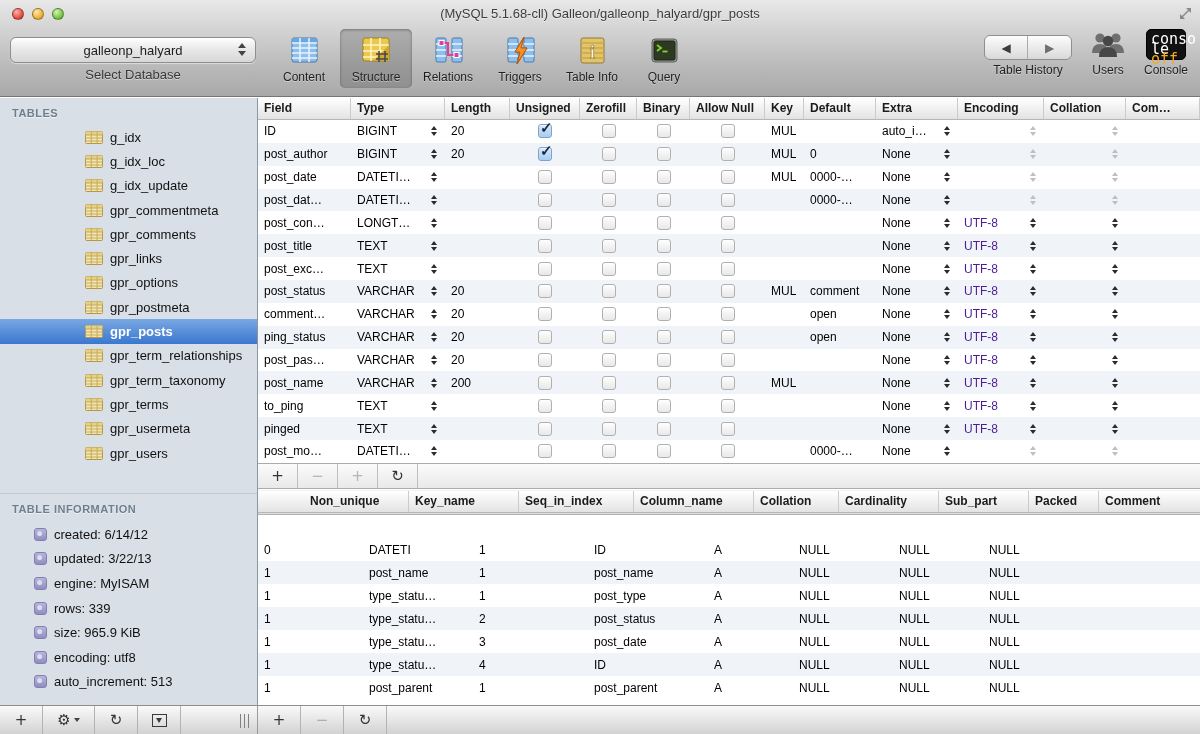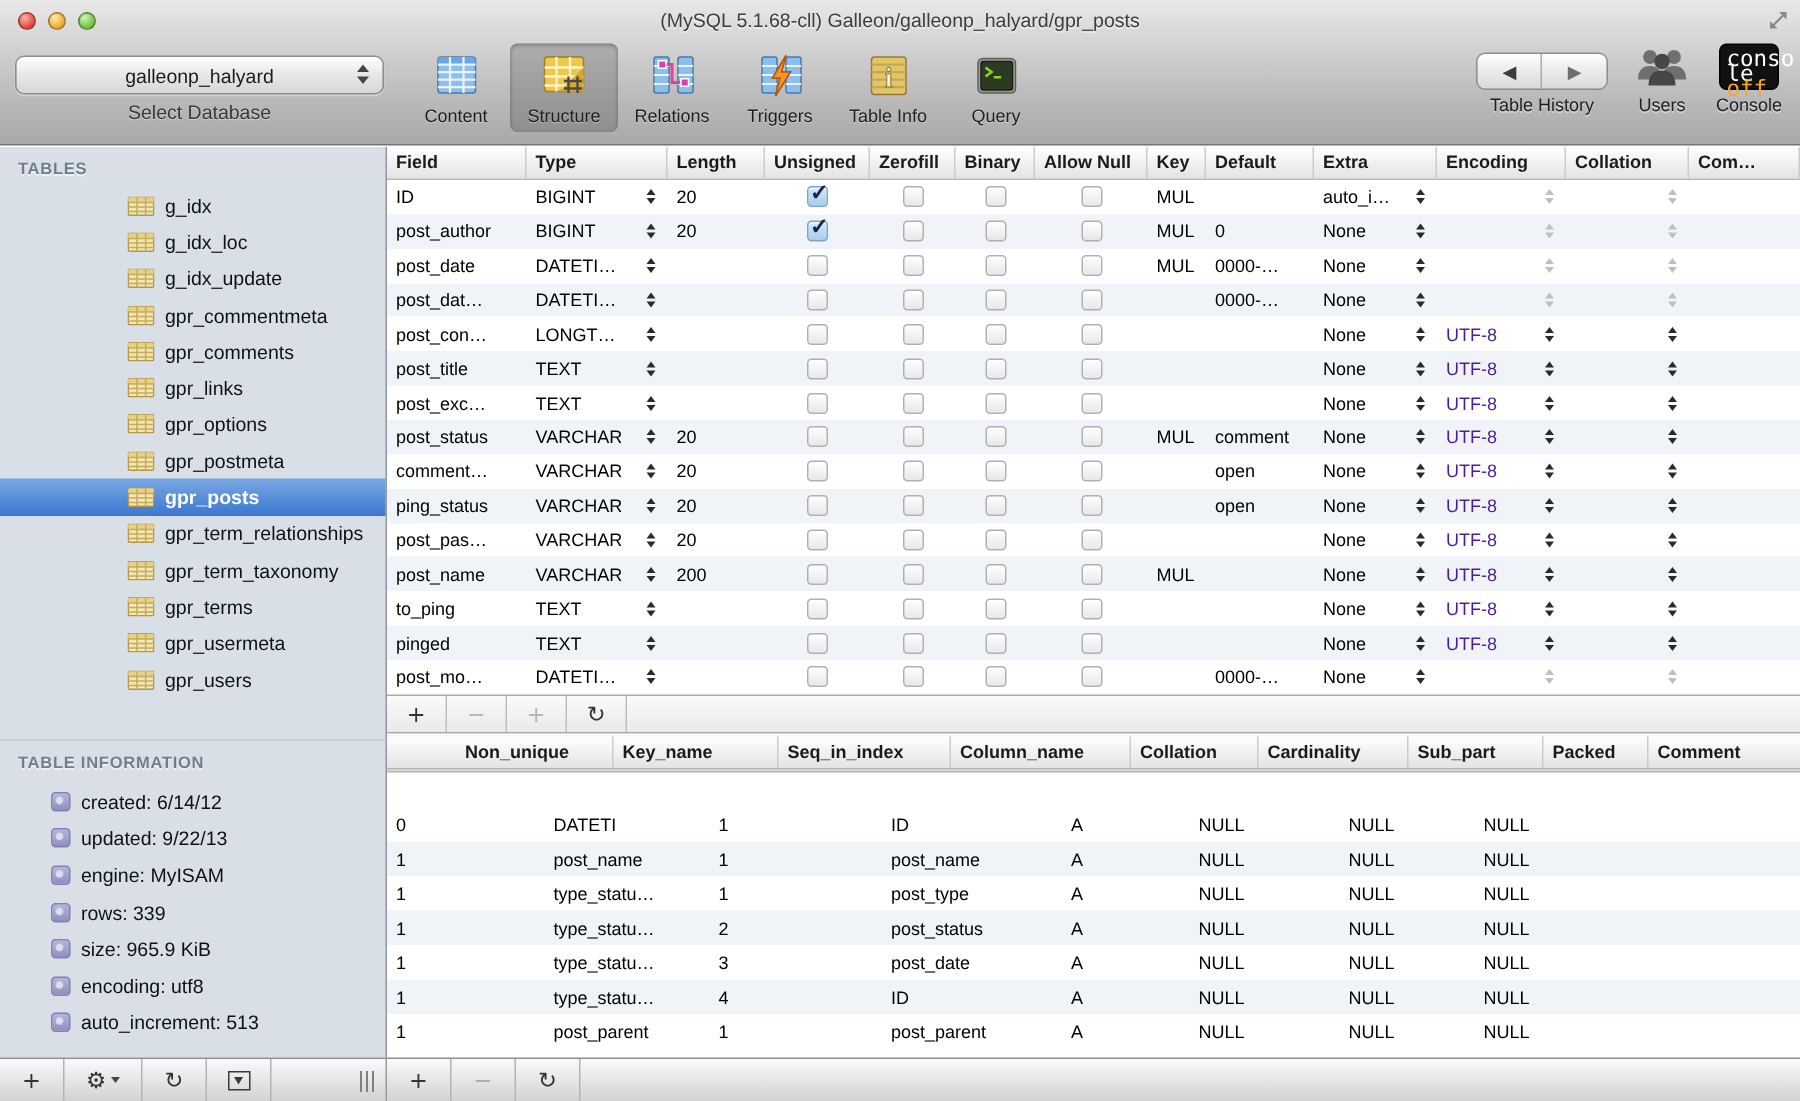--- a/index.html
+++ b/index.html
@@ -377,21 +377,21 @@
         </div>
       <div class="info-sec">
         <div class="sec-head">TABLE INFORMATION</div>
         <div class="info-list">
             <div class="info-item">
               <span class="bullet"></span>
               <span>created: 6/14/12</span>
             </div>
             <div class="info-item">
               <span class="bullet"></span>
-              <span>updated: 9/22/13</span>
+              <span>updated: 3/22/13</span>
             </div>
             <div class="info-item">
               <span class="bullet"></span>
               <span>engine: MyISAM</span>
             </div>
             <div class="info-item">
               <span class="bullet"></span>
               <span>rows: 339</span>
             </div>
             <div class="info-item">

